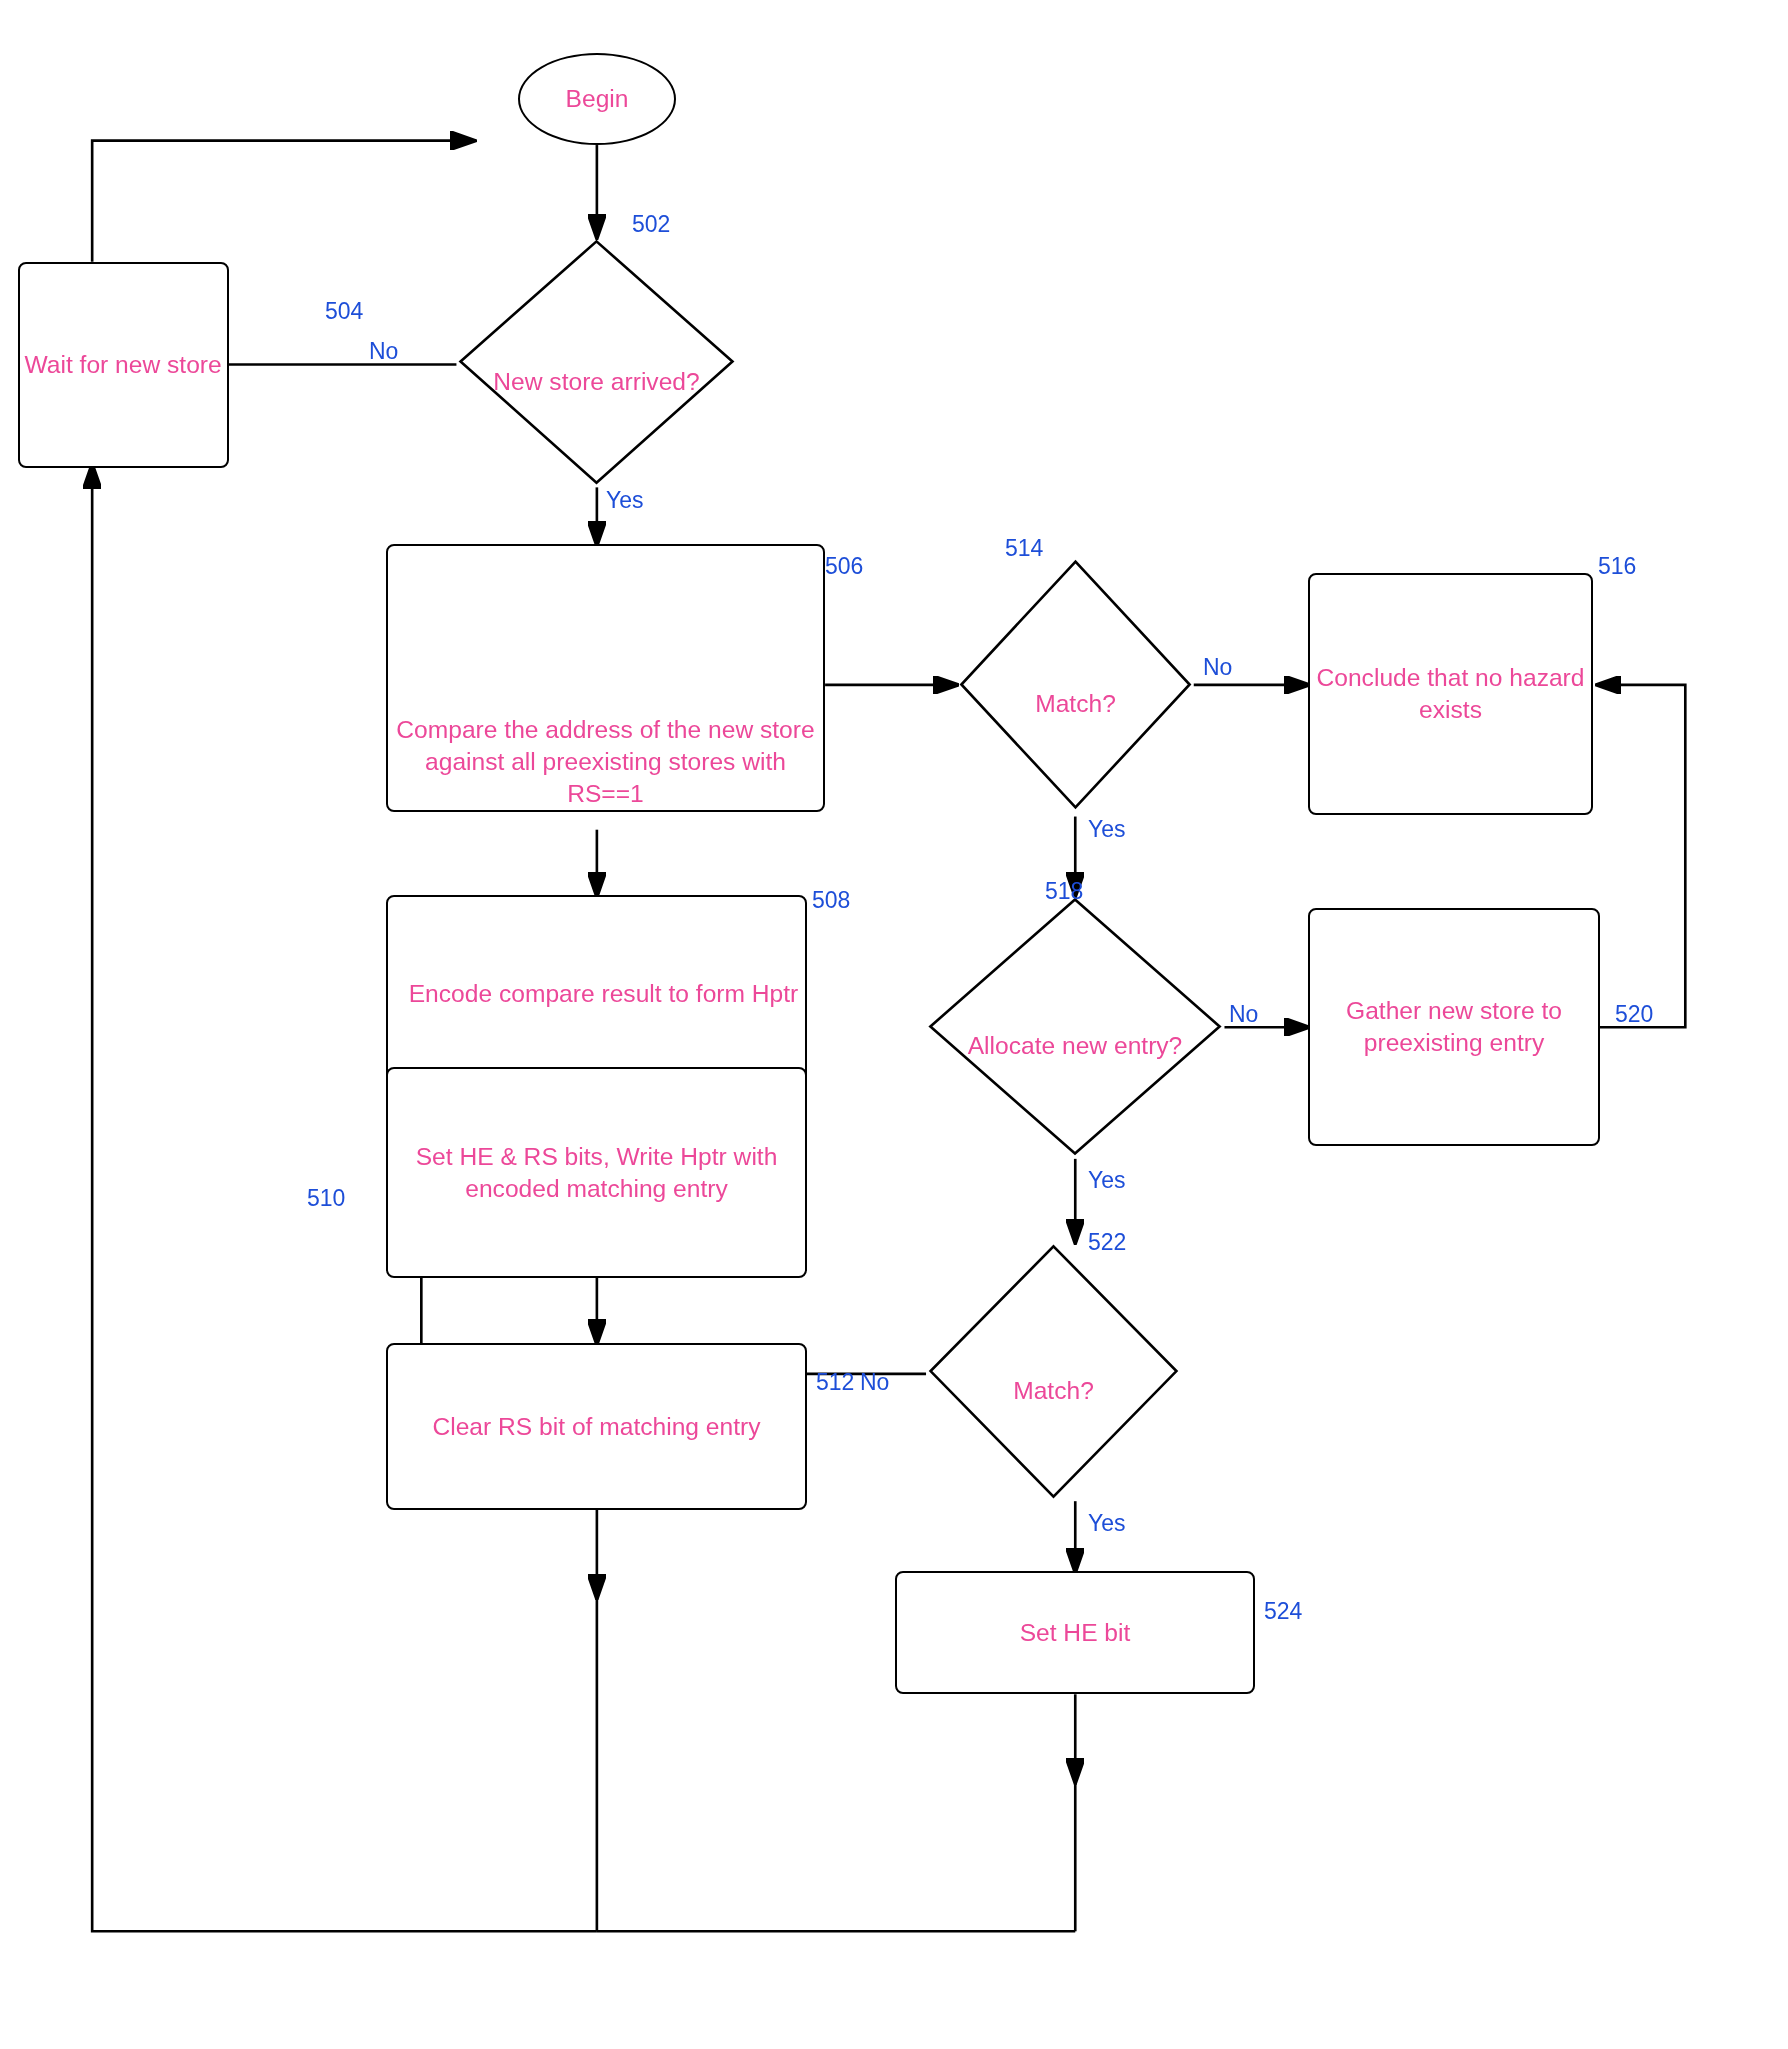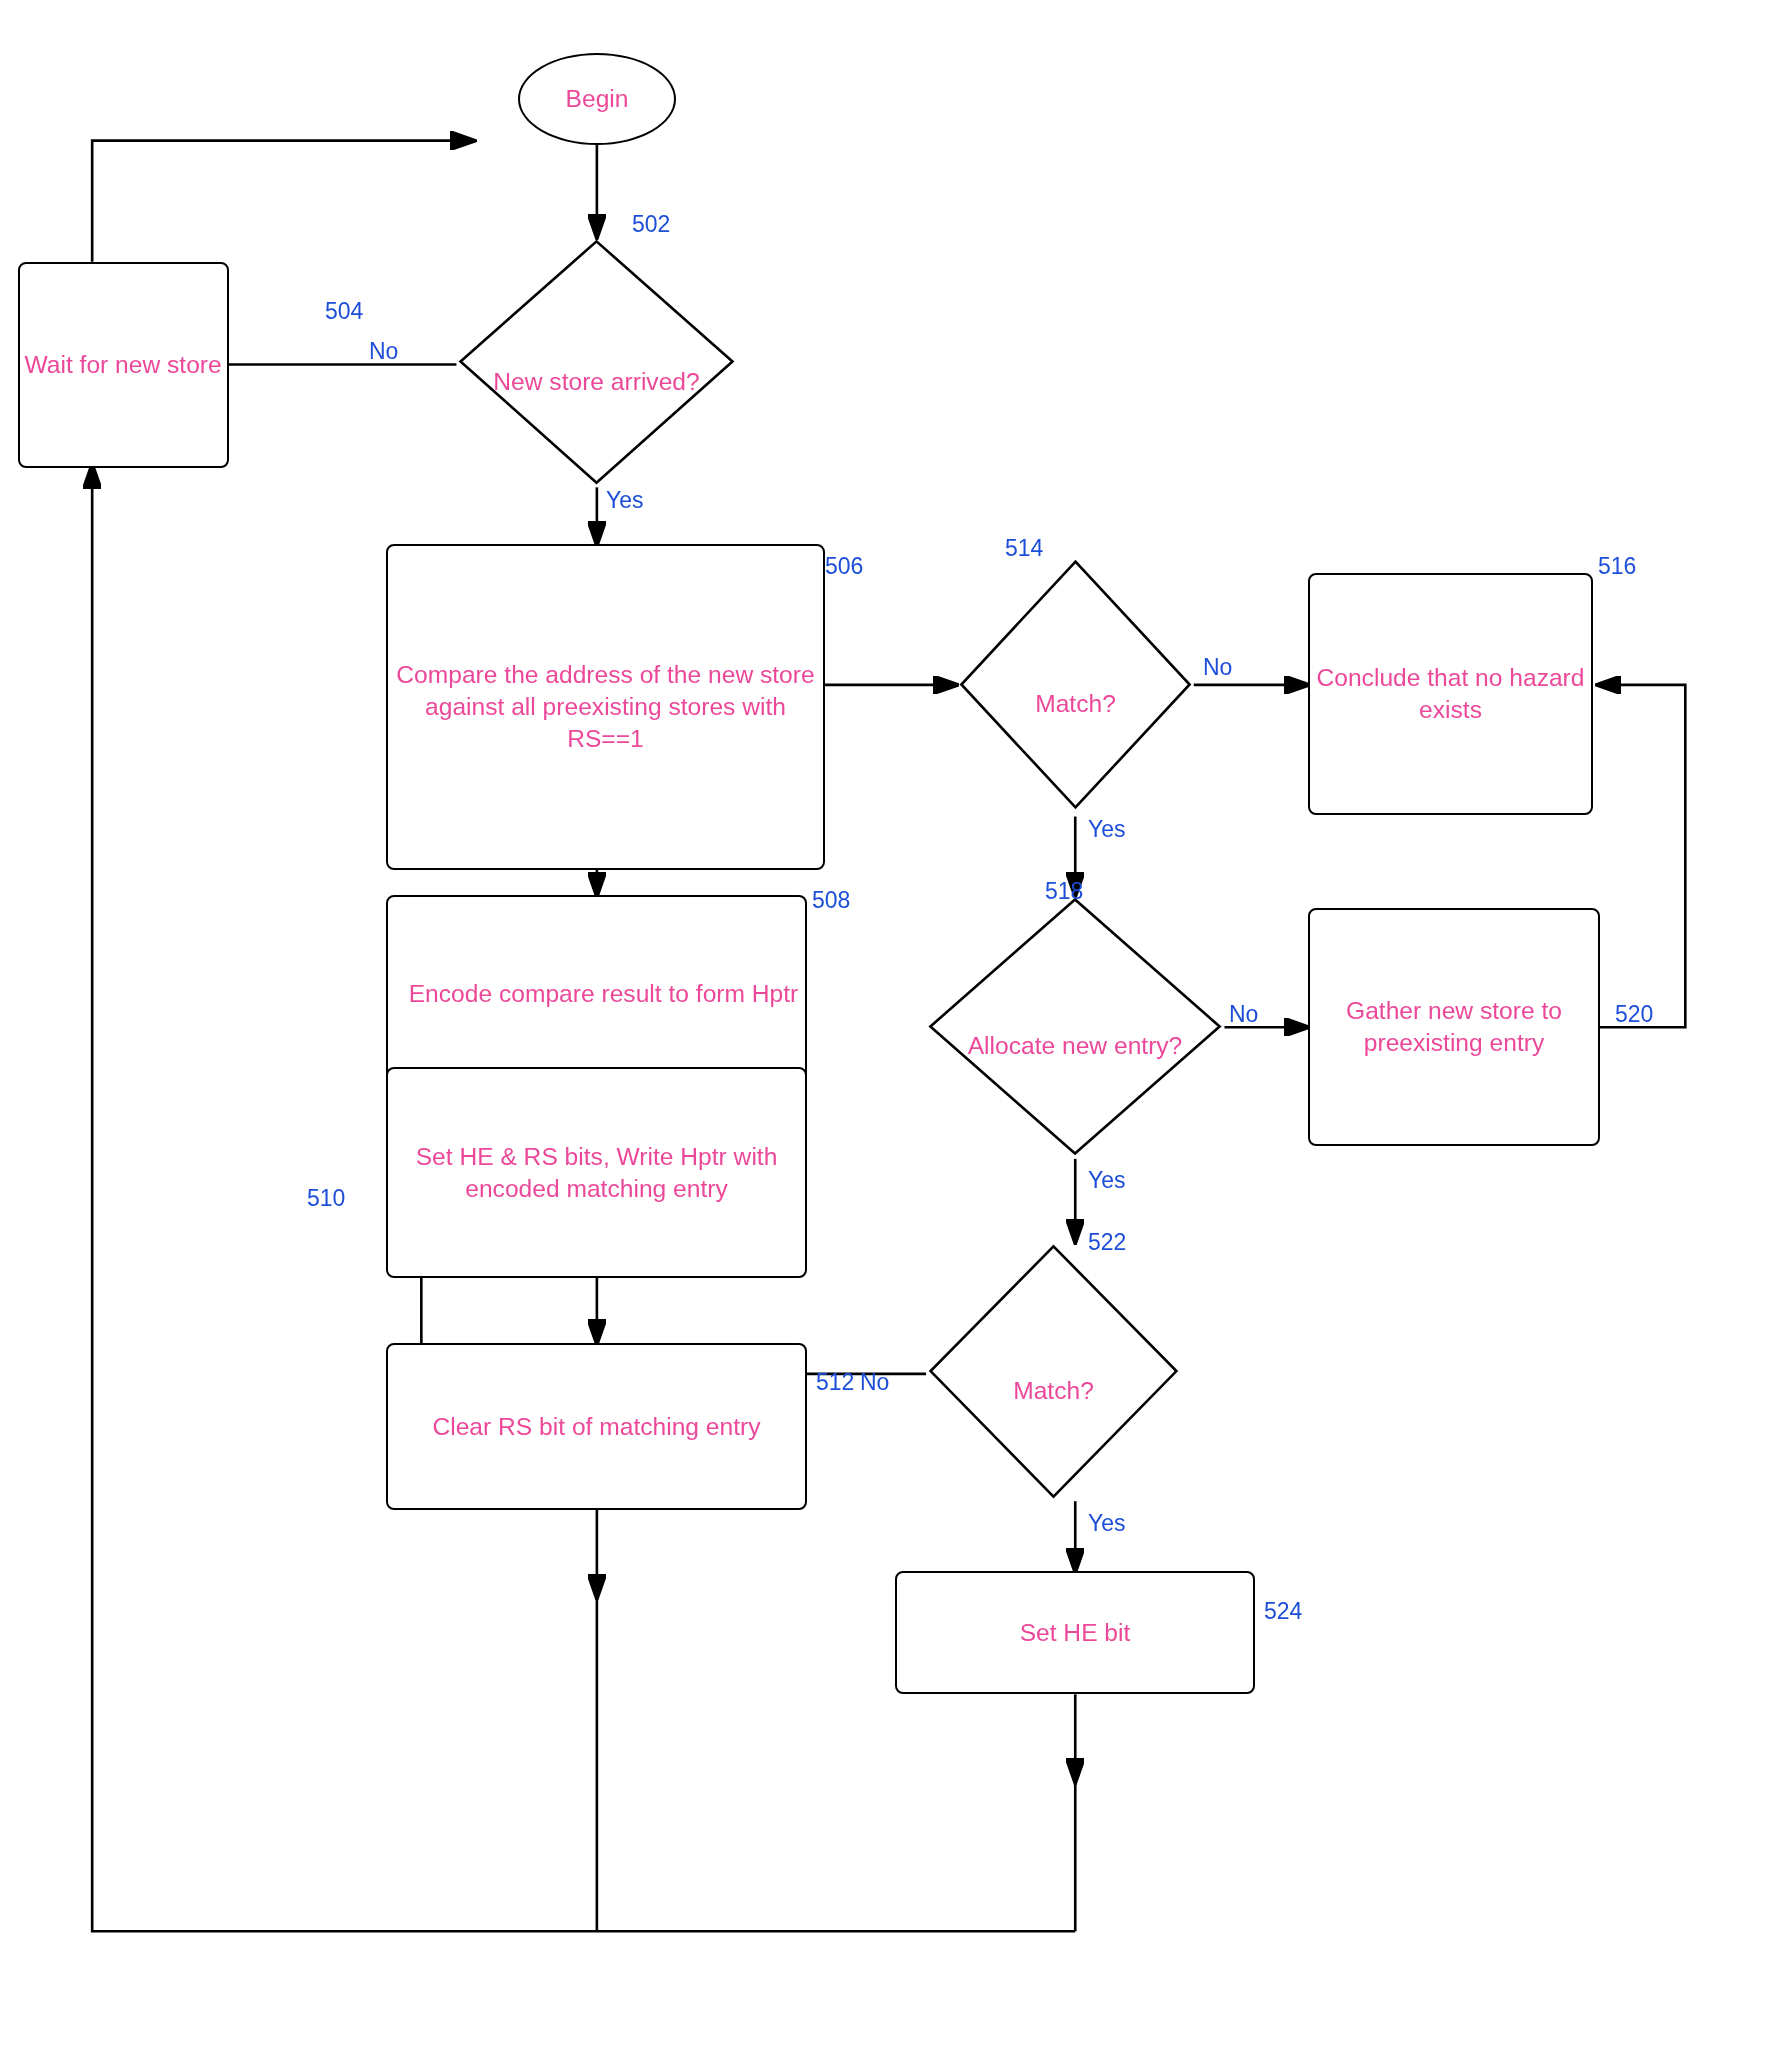--- a/index.html
+++ b/index.html
@@ -157,21 +157,21 @@
 </div>
 
 <div class="label" style="left:606px; top:487px;">
   <span>Yes</span>
 </div>
 
 <div class="node rect" style="left:17.6px; top:262px; width:211px; height:206px;">
   <span>Wait for new store</span>
 </div>
 
-<div class="node rect" style="left:386px; top:544px; width:439px; height:326px;">
+<div class="node rect" style="left:386px; top:544px; width:439px; height:268px;align-items:flex-end;">
   <span>Compare the address of the new store against all preexisting stores with RS==1</span>
 </div>
 
 <div class="label" style="left:825px; top:553px;">
   <span>506</span>
 </div>
 
 <div class="diamond node" style="left:957px; top:557px; width:237px; height:255px;">
   <div class="diamond-inner">
     <svg width="237" height="255" viewBox="0 0 270 290">

